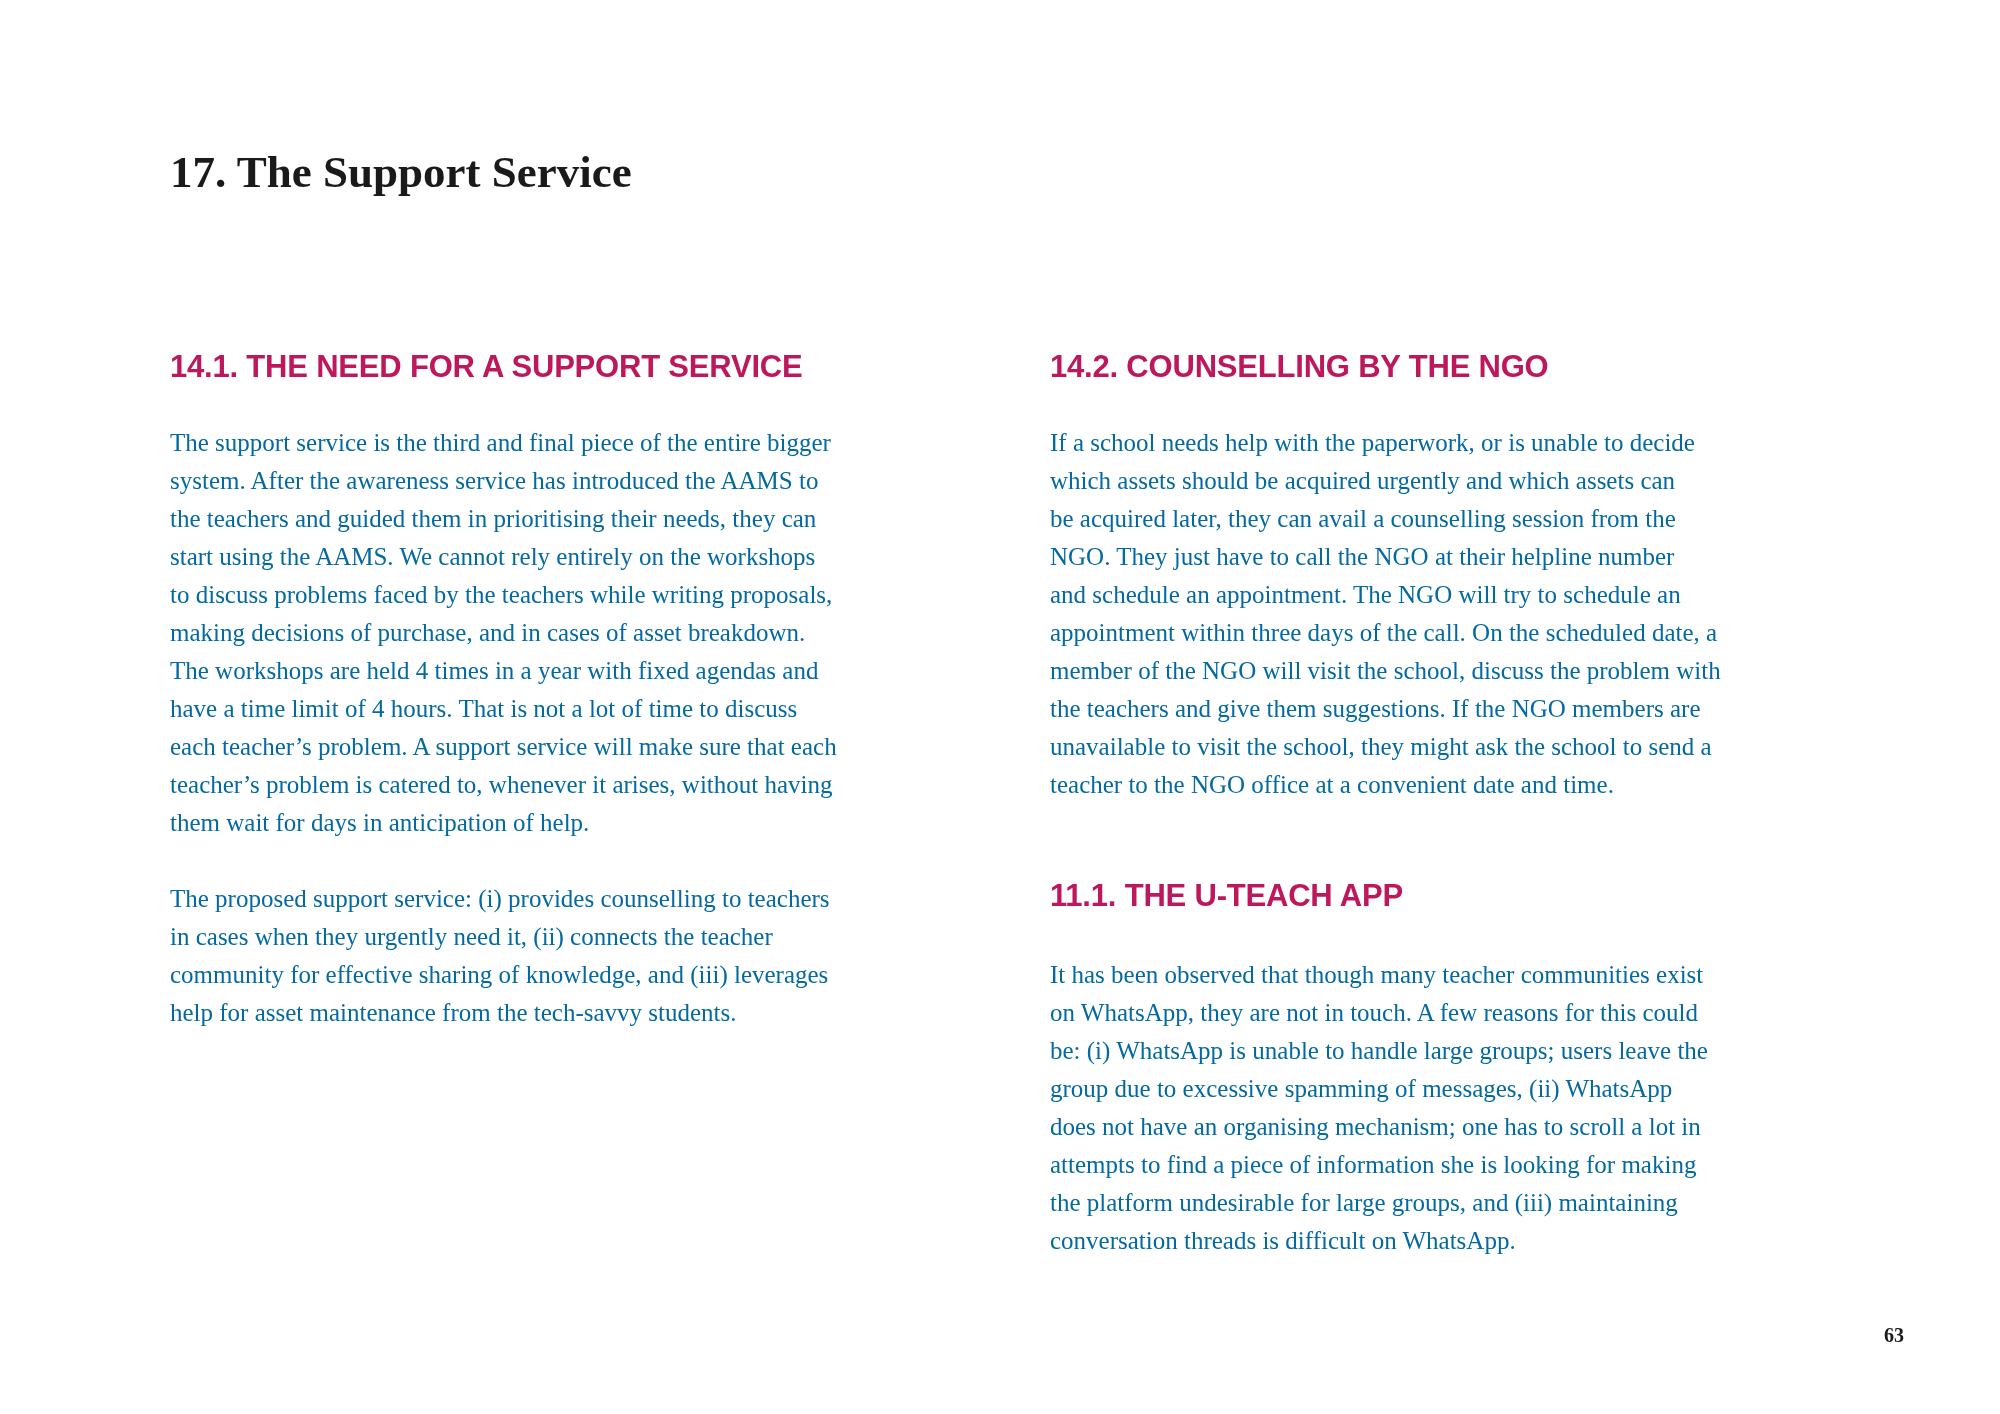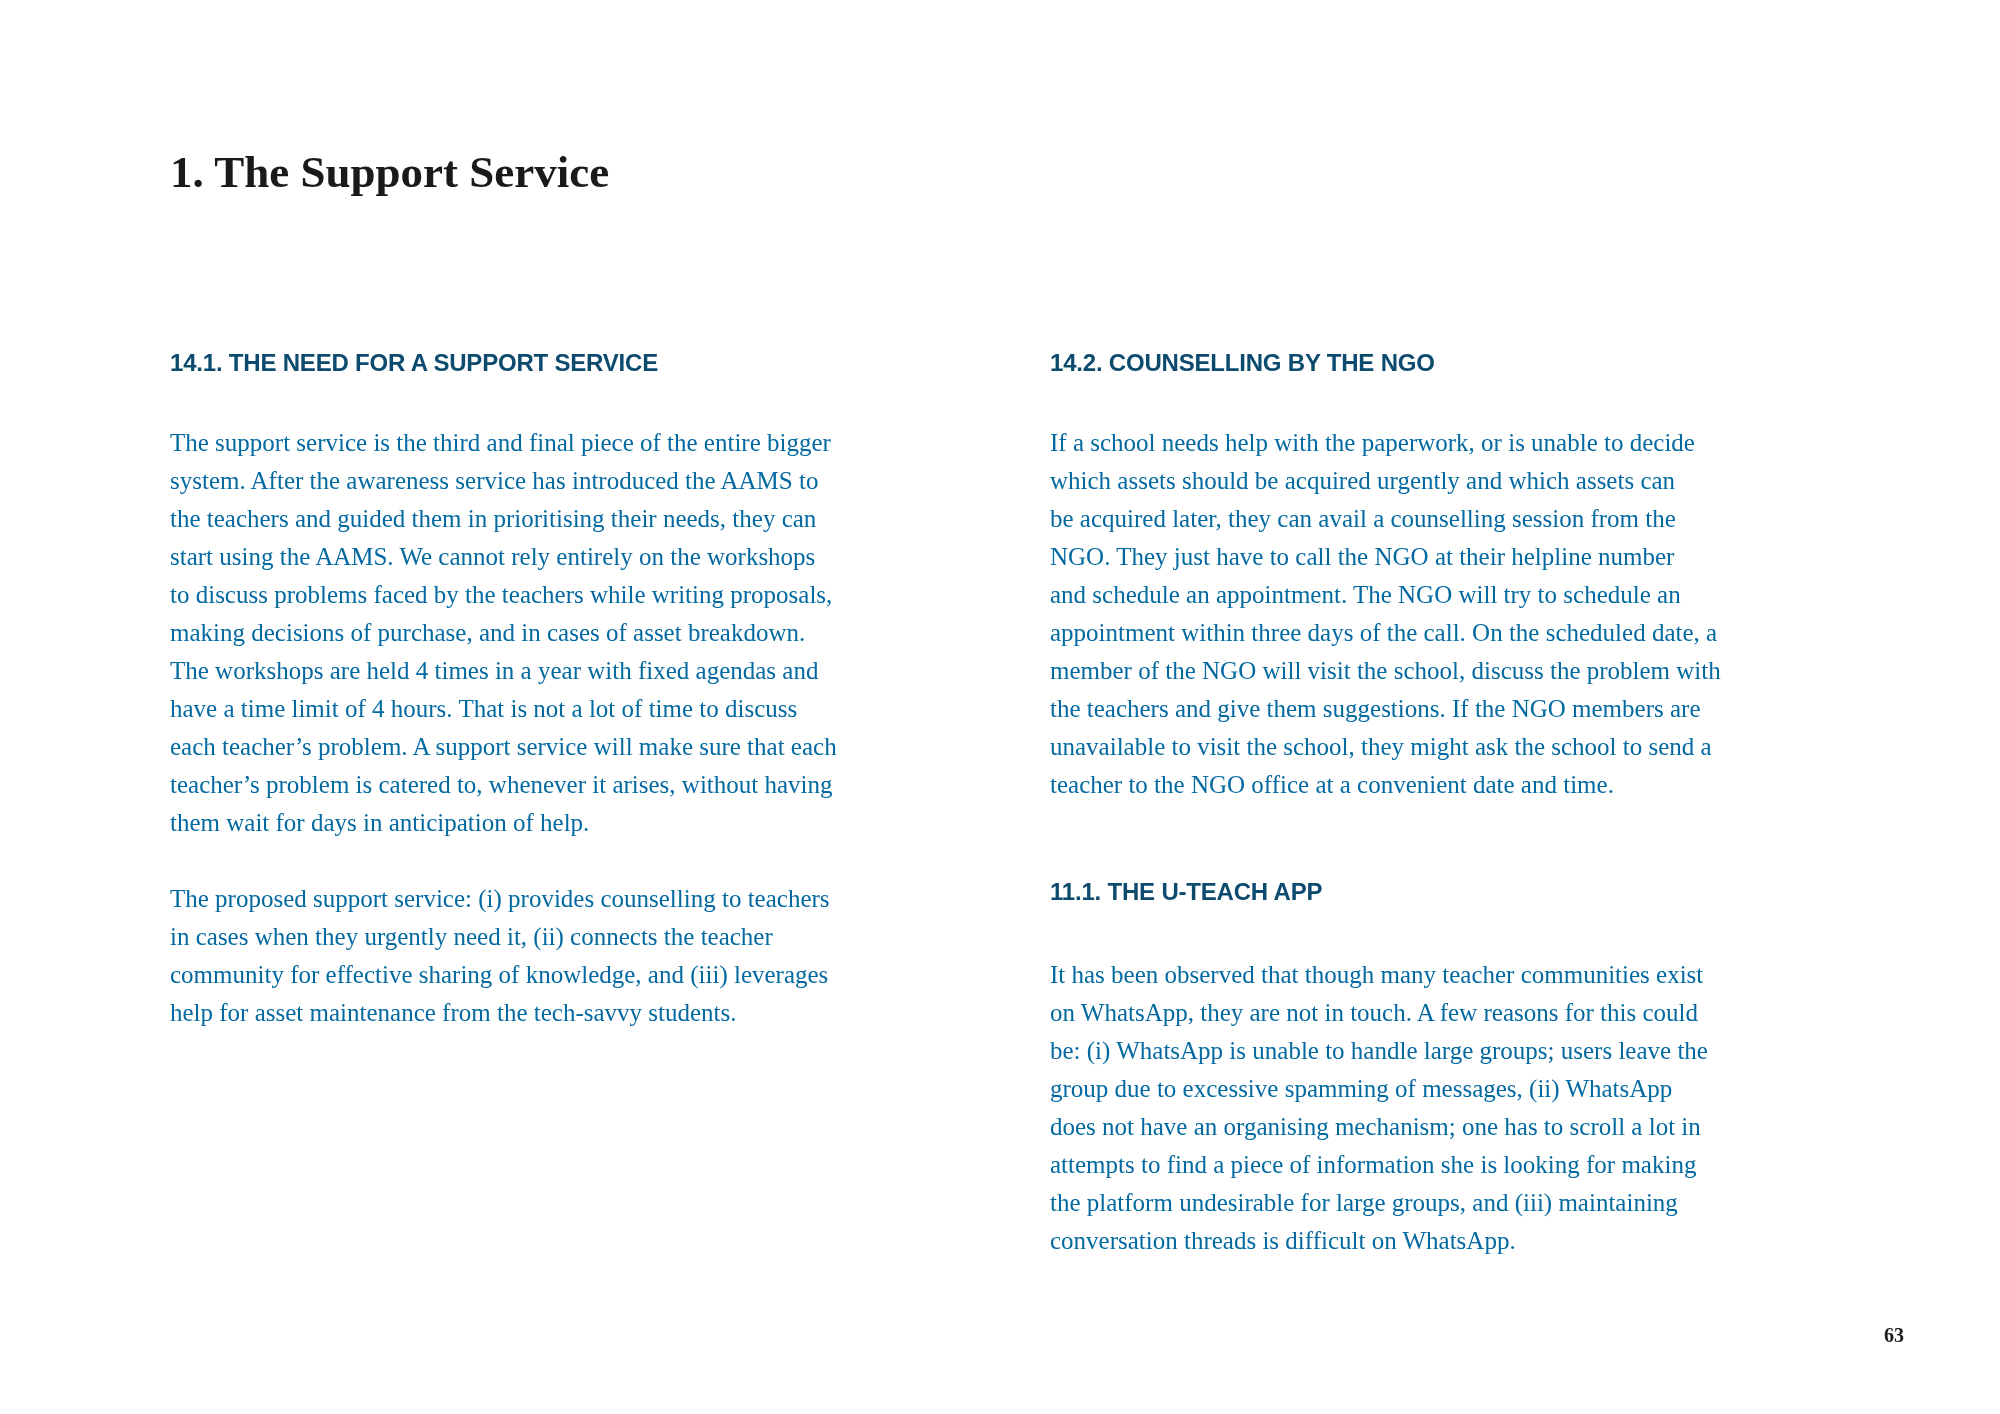--- a/index.html
+++ b/index.html
@@ -19,25 +19,25 @@
     font-family: "Liberation Serif", serif;
     font-size: 45px;
     font-weight: bold;
     line-height: 1;
     letter-spacing: 0px;
     color: #1a1a1a;
     white-space: pre;
   }
   .section-heading {
     font-family: "Liberation Sans", sans-serif;
-    font-size: 24px;
+    font-size: 31px;
     font-weight: bold;
     line-height: 1;
     letter-spacing: -0.2px;
-    color: #0c4a6e;
+    color: #be185d;
     white-space: pre;
   }
   .body-text {
     font-family: "Liberation Serif", serif;
     font-size: 25px;
     line-height: 38px;
     color: #0369a1;
     white-space: pre;
   }
   .page-number {
@@ -53,21 +53,21 @@
   #para-141-1  { left: 170px;  top: 424px; }
   #para-141-2  { left: 170px;  top: 880px; }
   #heading-142 { left: 1050px; top: 351px; }
   #para-142-1  { left: 1050px; top: 424px; font-family: Liberation Serif, serif; }
   #heading-143 { left: 1050px; top: 880px; }
   #para-143-1  { left: 1050px; top: 956px; }
 </style>
 </head>
 <body>
 
-<h1 class="abs page-title">1. The Support Service</h1>
+<h1 class="abs page-title">17. The Support Service</h1>
 
 <h2 id="heading-141" class="abs section-heading">14.1. THE NEED FOR A SUPPORT SERVICE</h2>
 
 <p id="para-141-1" class="abs body-text">The support service is the third and final piece of the entire bigger
 system. After the awareness service has introduced the AAMS to
 the teachers and guided them in prioritising their needs, they can
 start using the AAMS. We cannot rely entirely on the workshops
 to discuss problems faced by the teachers while writing proposals,
 making decisions of purchase, and in cases of asset breakdown.
 The workshops are held 4 times in a year with fixed agendas and

